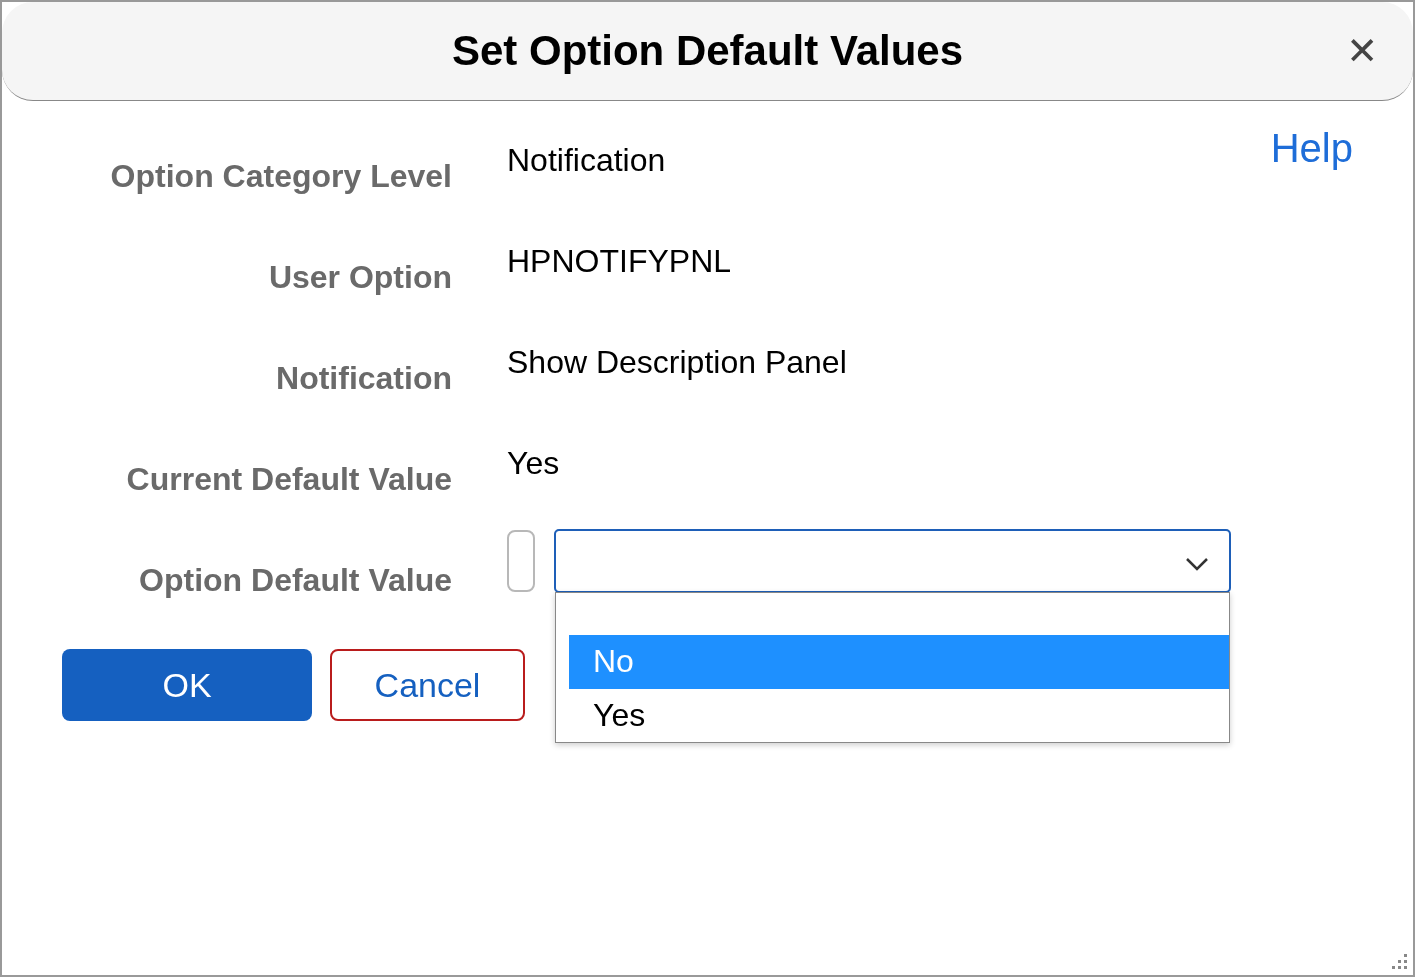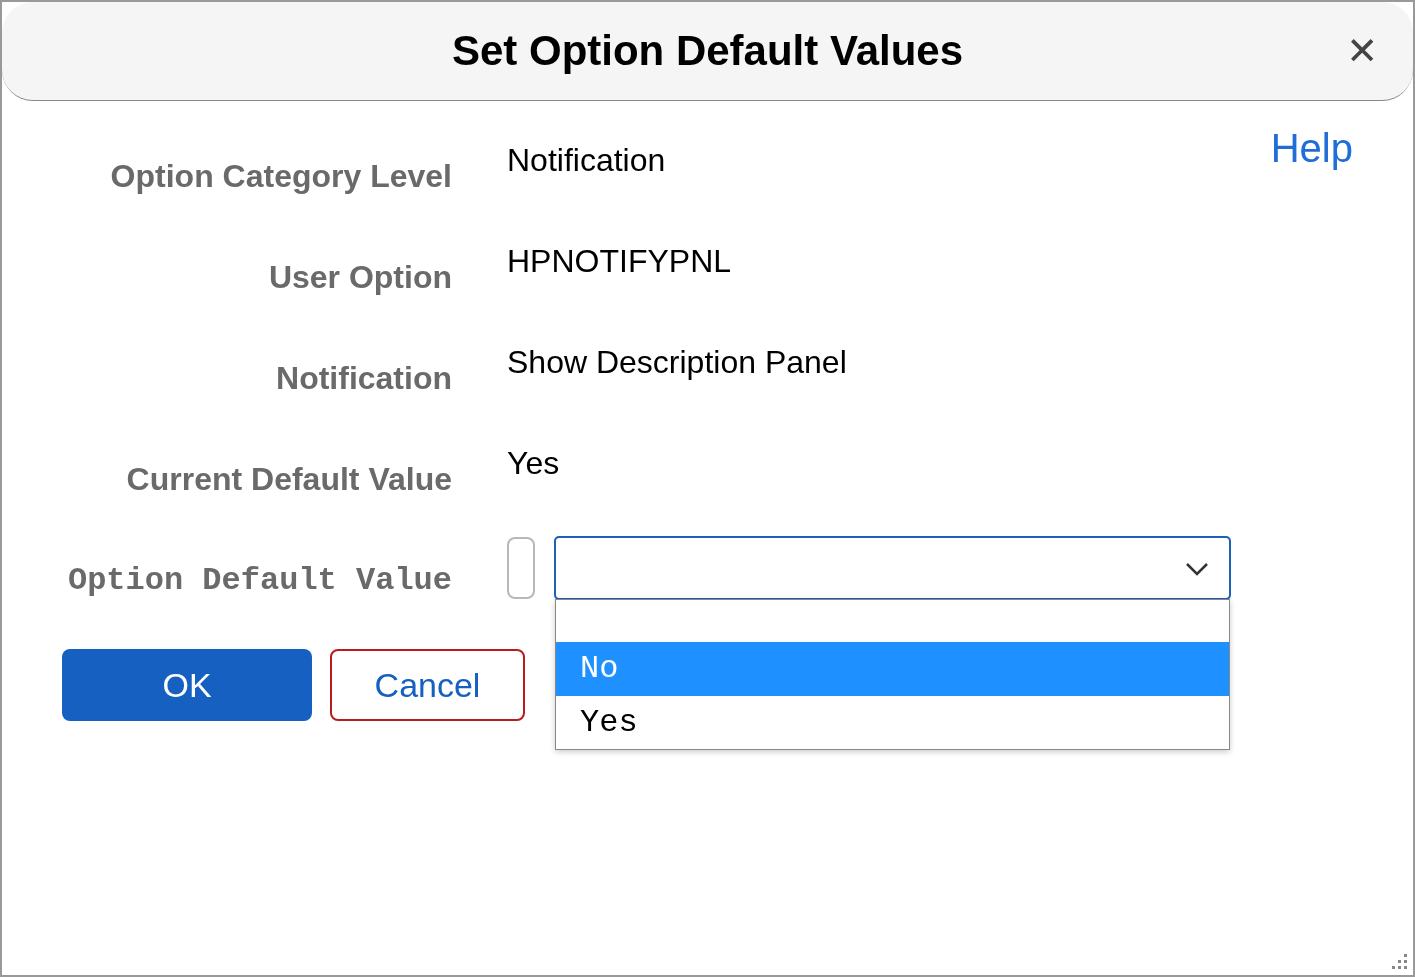--- a/index.html
+++ b/index.html
@@ -73,23 +73,22 @@
       color: #6a6a6a;
       padding-right: 55px;
       margin-top: 32px;
     }
     .form-value {
       font-size: 32px;
       color: #000;
     }
     .dropdown-row {
       display: flex;
-      align-items: flex-end;
+      align-items: flex-start;
       margin-bottom: 32px;
-      font-family: Liberation Mono, monospace;
     }
     .small-box {
       width: 28px;
       height: 62px;
       border: 2px solid #b8b8b8;
       border-radius: 8px;
       margin-right: 20px;
     }
     .dropdown-container {
       position: relative;
@@ -123,20 +122,21 @@
     }
     .dropdown-list {
       position: absolute;
       top: 62px;
       left: 0;
       width: 675px;
       background: #fff;
       border: 1px solid #888;
       box-shadow: 0 2px 6px rgba(0,0,0,0.2);
       z-index: 10;
+      padding-left: 13px;
     }
     .dropdown-option {
       padding: 6px 24px;
       font-size: 32px;
       color: #000;
       cursor: pointer;
       line-height: 1.3;
     }
     .dropdown-option.blank {
       height: 42px;

